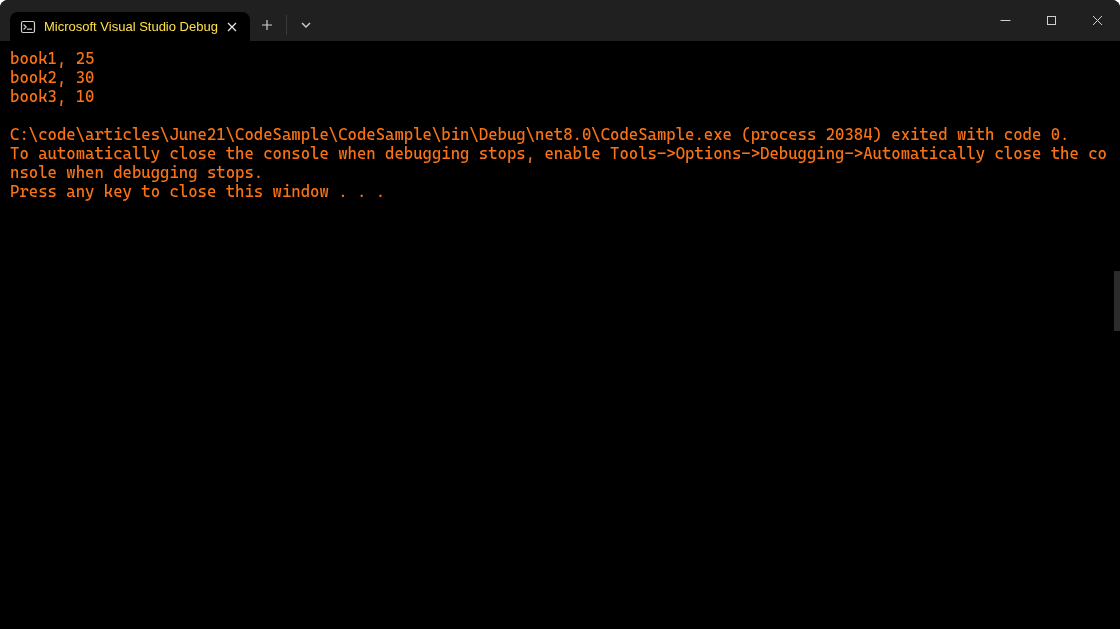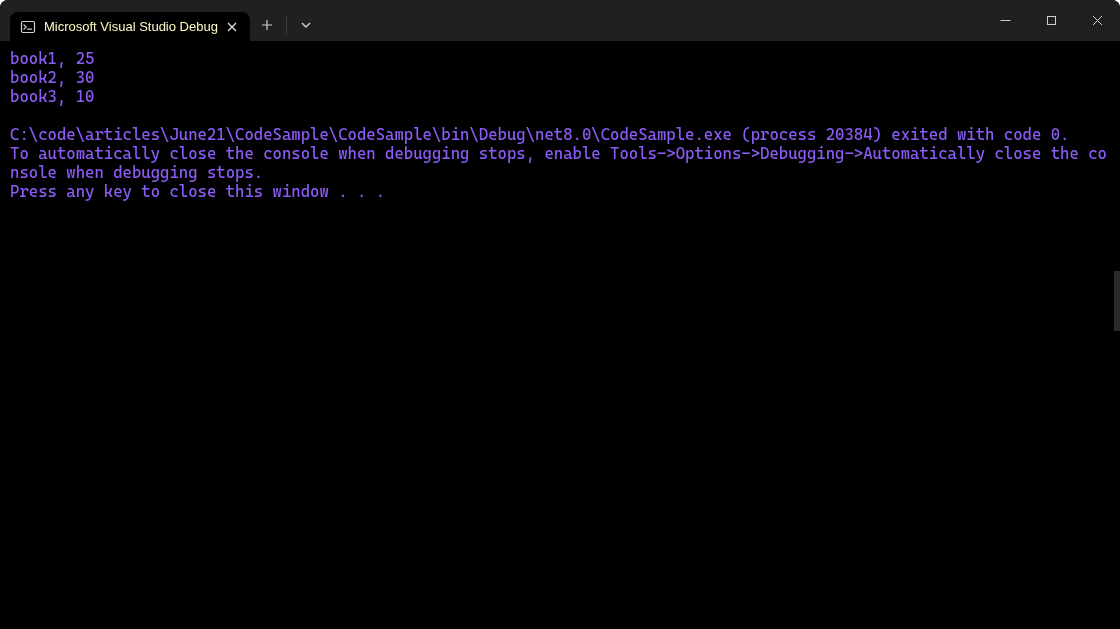--- a/index.html
+++ b/index.html
@@ -35,21 +35,21 @@
       background: #000;
       border-top-left-radius: 8px;
       border-top-right-radius: 8px;
       width: 240px;
       margin-left: 10px;
       margin-top: 12px;
       display: flex;
       align-items: center;
       padding: 0 10px;
       position: relative;
-      color: #fef9c3;
+      color: #fde047;
       font-size: 13px;
     }
     .tab .tab-icon {
       width: 16px;
       height: 16px;
       margin-right: 8px;
       display: inline-flex;
       align-items: center;
       justify-content: center;
       color: #d0d0d0;
@@ -123,21 +123,21 @@
     .terminal {
       flex: 1;
       background: #000;
       padding: 8px 10px 10px 10px;
       position: relative;
     }
     .terminal pre {
       font-family: Consolas, "Cascadia Mono", "Courier New", monospace;
       font-size: 16px;
       line-height: 19px;
-      color: #8b5cf6;
+      color: #f97316;
       white-space: pre-wrap;
       word-break: break-all;
     }
     .scrollbar-mark {
       position: absolute;
       right: 0;
       top: 230px;
       width: 6px;
       height: 60px;
       background: #2b2b2b;

